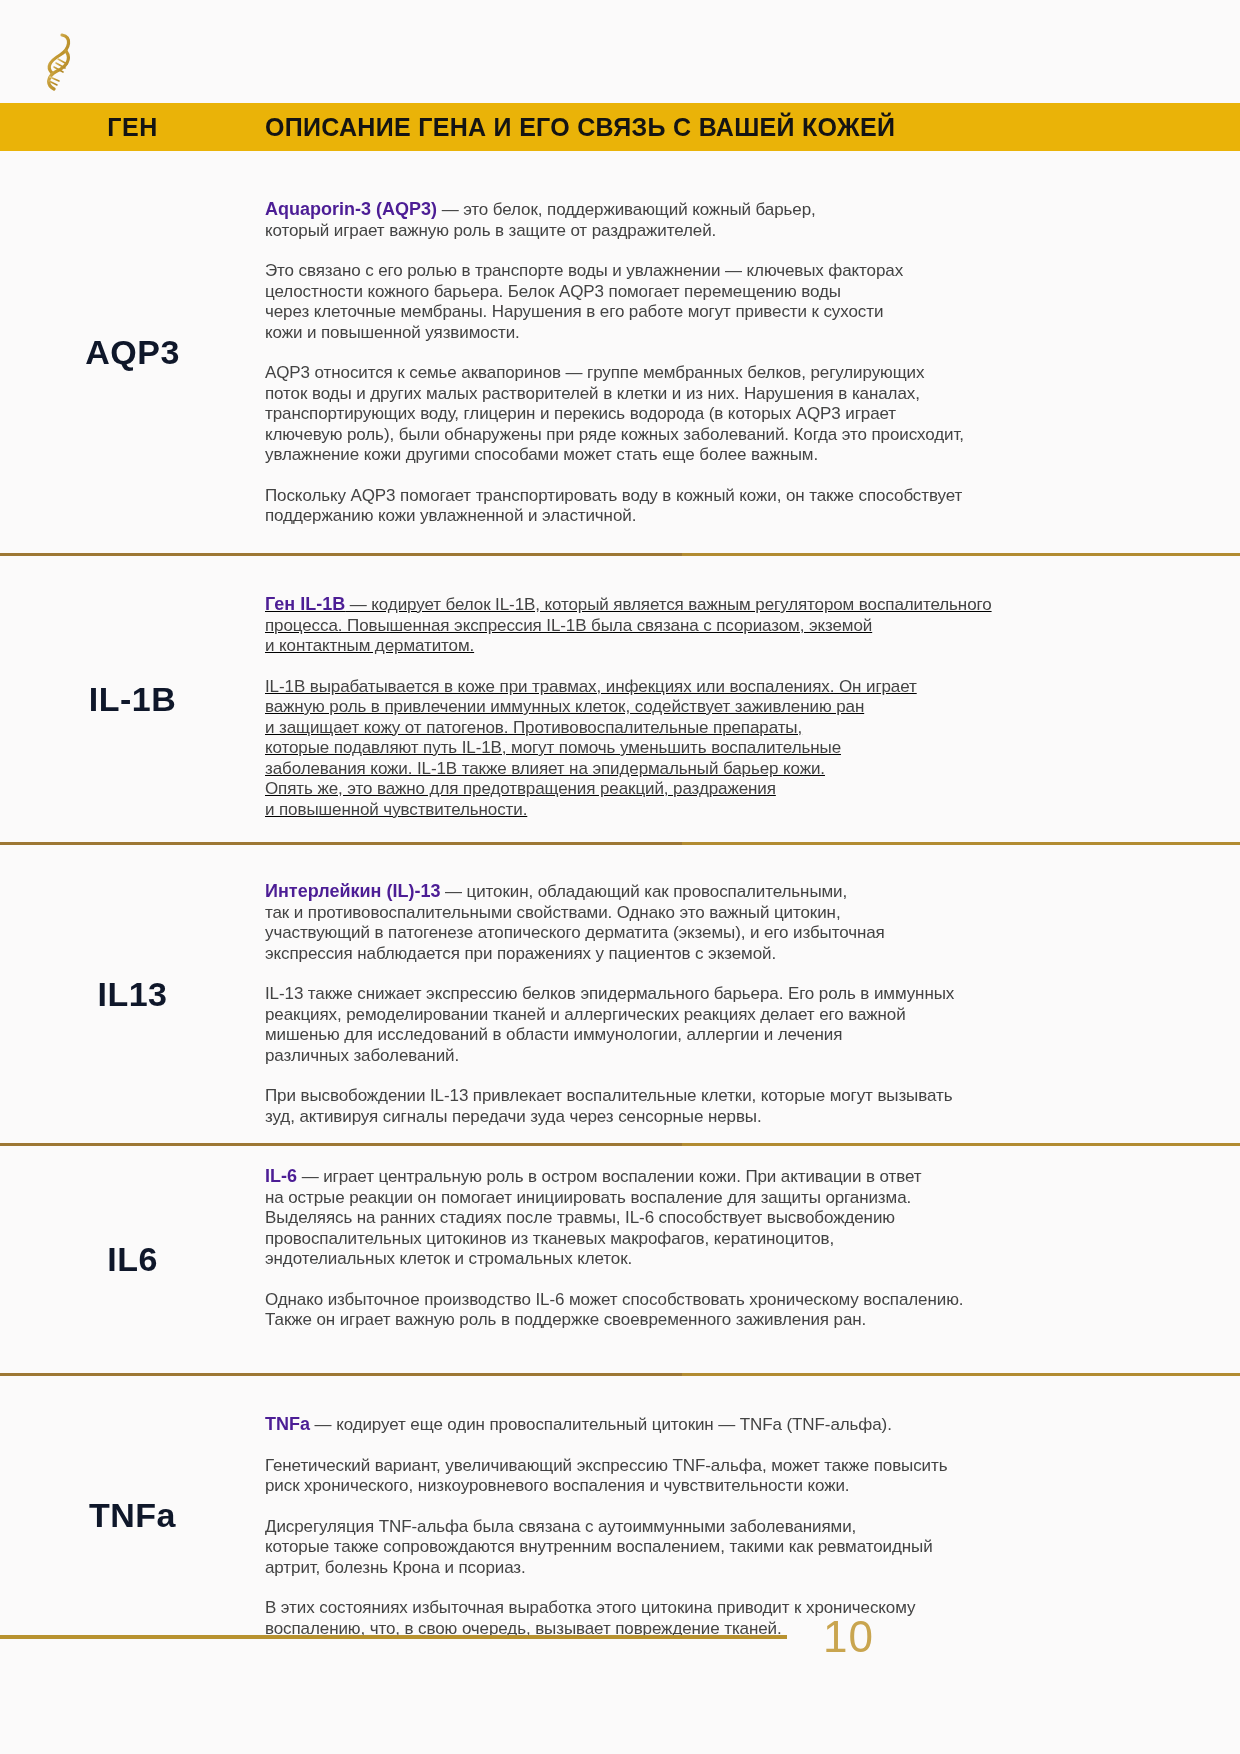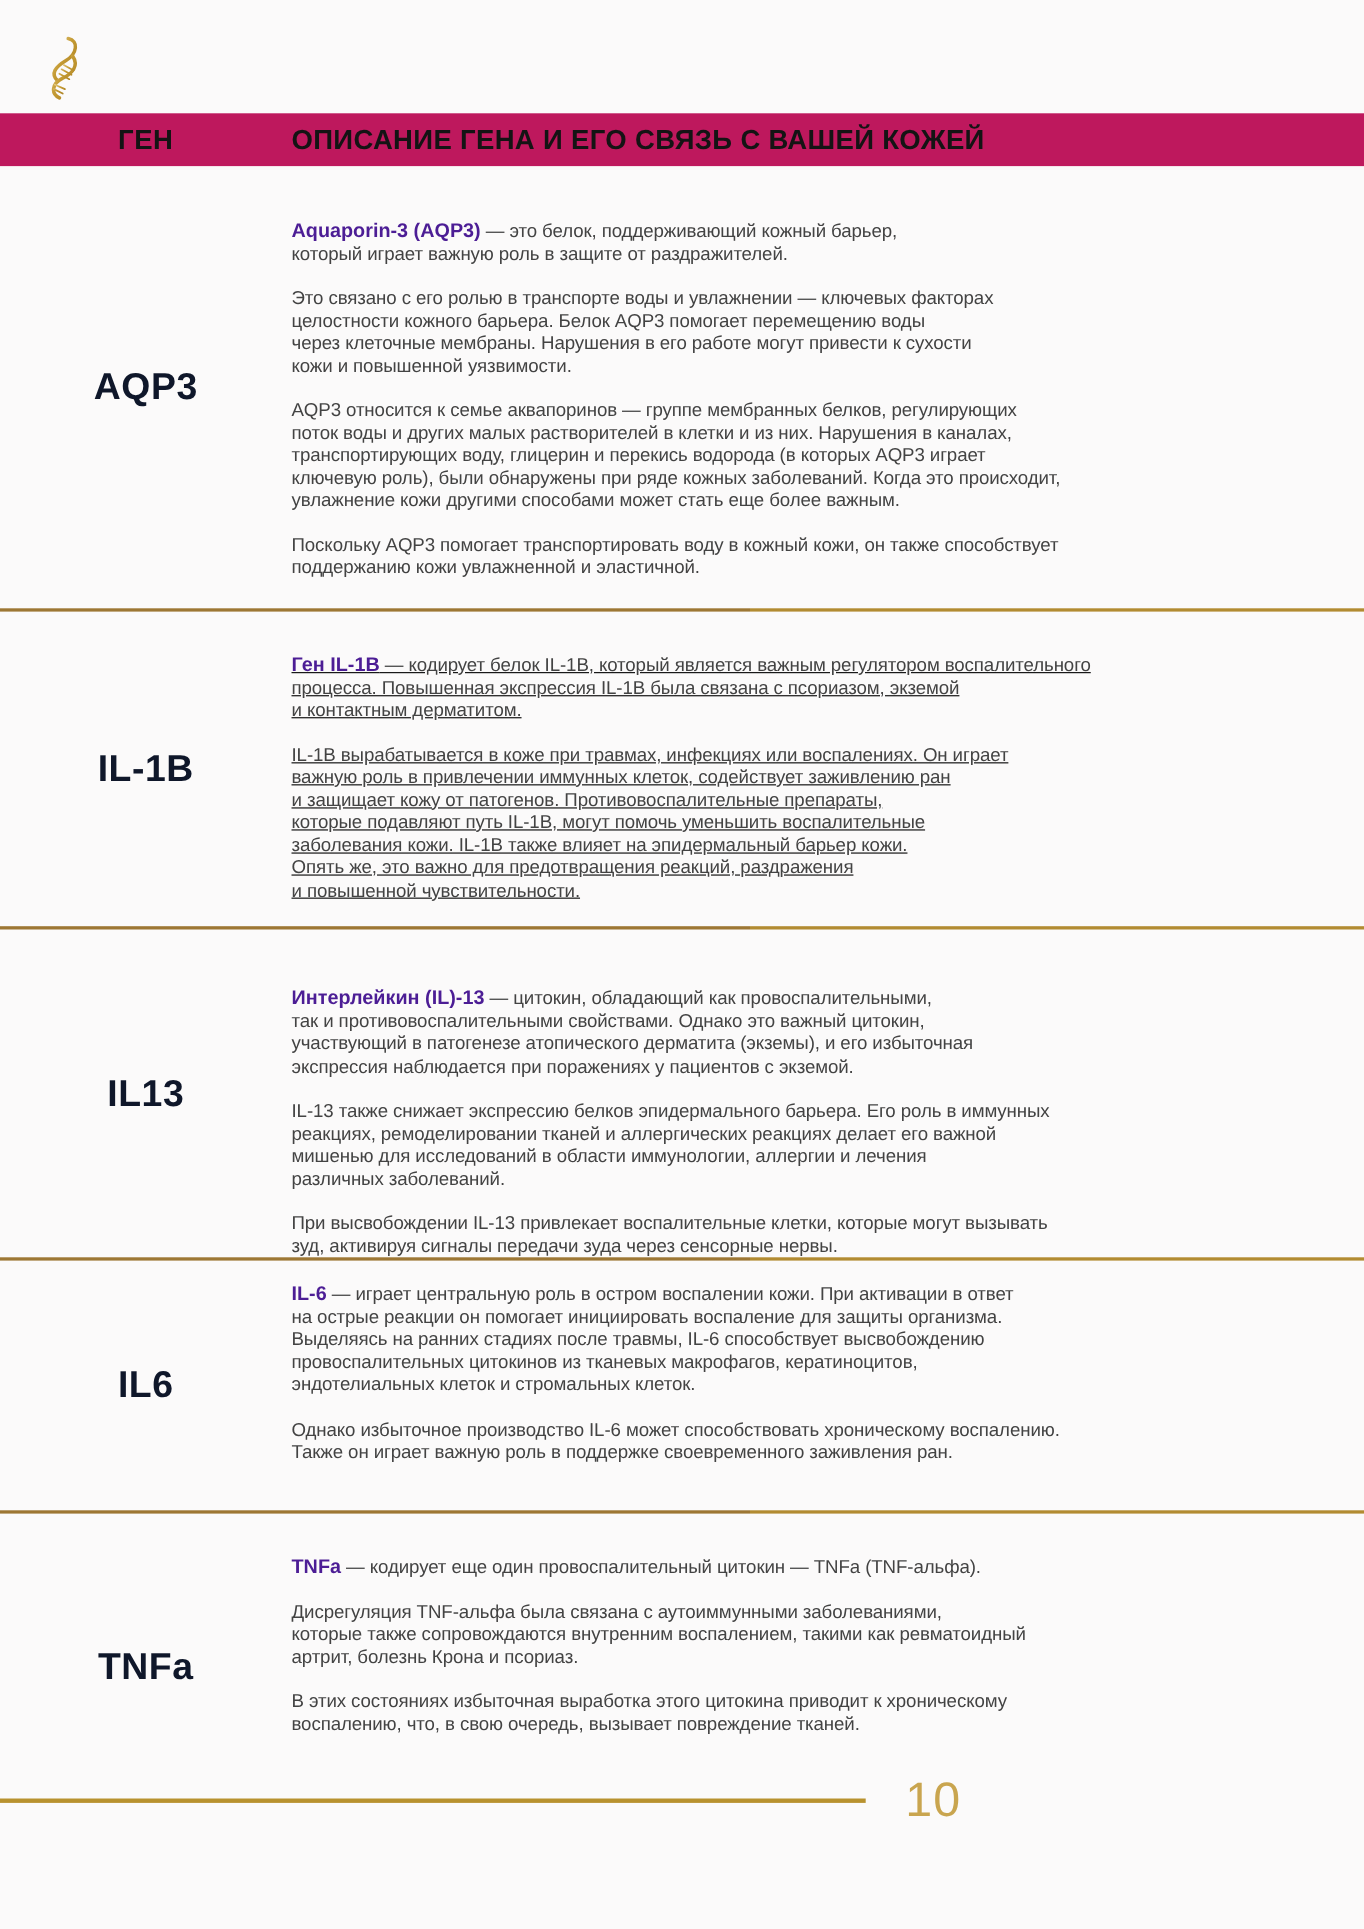--- a/index.html
+++ b/index.html
@@ -10,21 +10,21 @@
     background:#fbfafa;
     font-family:"Liberation Sans", sans-serif;
     overflow:hidden;
   }
   
   .logo-area{height:103px;position:relative;}
   .logo{position:absolute;left:42px;top:33px;width:34px;height:58px;}
   
   .header-band{
     height:48px;
-    background:#be185d;
+    background:#eab308;
     display:flex;align-items:center;
     color:#141414;
   }
   .header-gene{
     width:265px;text-align:center;
     font-size:25px;font-weight:bold;letter-spacing:0.5px;
   }
   .header-desc{
     font-size:25px;font-weight:bold;letter-spacing:0.3px;
   }
@@ -135,21 +135,21 @@
 которые подавляют путь IL-1B, могут помочь уменьшить воспалительные
 заболевания кожи. IL-1B также влияет на эпидермальный барьер кожи.
 Опять же, это важно для предотвращения реакций, раздражения
 и повышенной чувствительности.</span></p>
         </div>
       </div>
       <div class="row" style="height: 301px;">
         <div class="label-col">
           <div class="gene-label">IL13</div>
         </div>
-        <div class="content-col" style="padding-top: 36px; margin-top: 16px;">
+        <div class="content-col" style="padding-top: 36px;">
           <p class="para"><b class="lead">Интерлейкин (IL)-13</b><span> — цитокин, обладающий как провоспалительными,
 так и противовоспалительными свойствами. Однако это важный цитокин,
 участвующий в патогенезе атопического дерматита (экземы), и его избыточная
 экспрессия наблюдается при поражениях у пациентов с экземой.</span></p>
           <p class="para"><span>IL-13 также снижает экспрессию белков эпидермального барьера. Его роль в иммунных
 реакциях, ремоделировании тканей и аллергических реакциях делает его важной
 мишенью для исследований в области иммунологии, аллергии и лечения
 различных заболеваний.</span></p>
           <p class="para"><span>При высвобождении IL-13 привлекает воспалительные клетки, которые могут вызывать
 зуд, активируя сигналы передачи зуда через сенсорные нервы.</span></p>
@@ -168,20 +168,22 @@
           <p class="para"><span>Однако избыточное производство IL-6 может способствовать хроническому воспалению.
 Также он играет важную роль в поддержке своевременного заживления ран.</span></p>
         </div>
       </div>
       <div class="row last" style="height: 278px;">
         <div class="label-col">
           <div class="gene-label">TNFa</div>
         </div>
         <div class="content-col" style="padding-top: 38px;">
           <p class="para"><b class="lead">TNFa</b><span> — кодирует еще один провоспалительный цитокин — TNFa (TNF-альфа).</span></p>
+          <p class="para"><span>Генетический вариант, увеличивающий экспрессию TNF-альфа, может также повысить
+риск хронического, низкоуровневого воспаления и чувствительности кожи.</span></p>
           <p class="para"><span>Дисрегуляция TNF-альфа была связана с аутоиммунными заболеваниями,
 которые также сопровождаются внутренним воспалением, такими как ревматоидный
 артрит, болезнь Крона и псориаз.</span></p>
           <p class="para"><span>В этих состояниях избыточная выработка этого цитокина приводит к хроническому
 воспалению, что, в свою очередь, вызывает повреждение тканей.</span></p>
         </div>
       </div>
     </div>
 
   <div class="footer">

